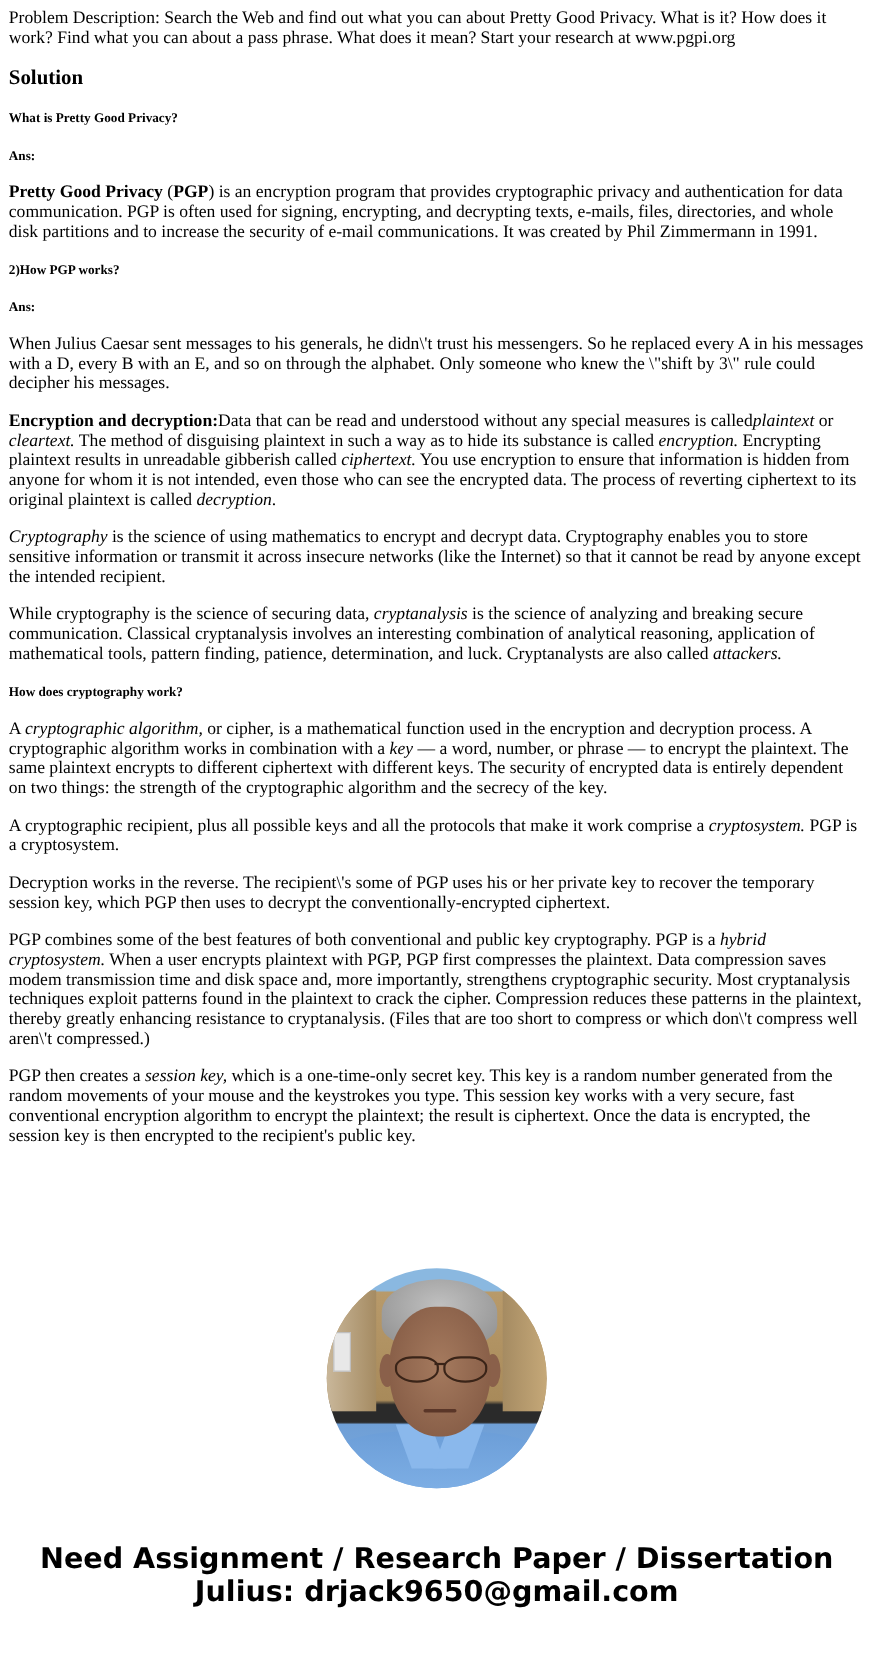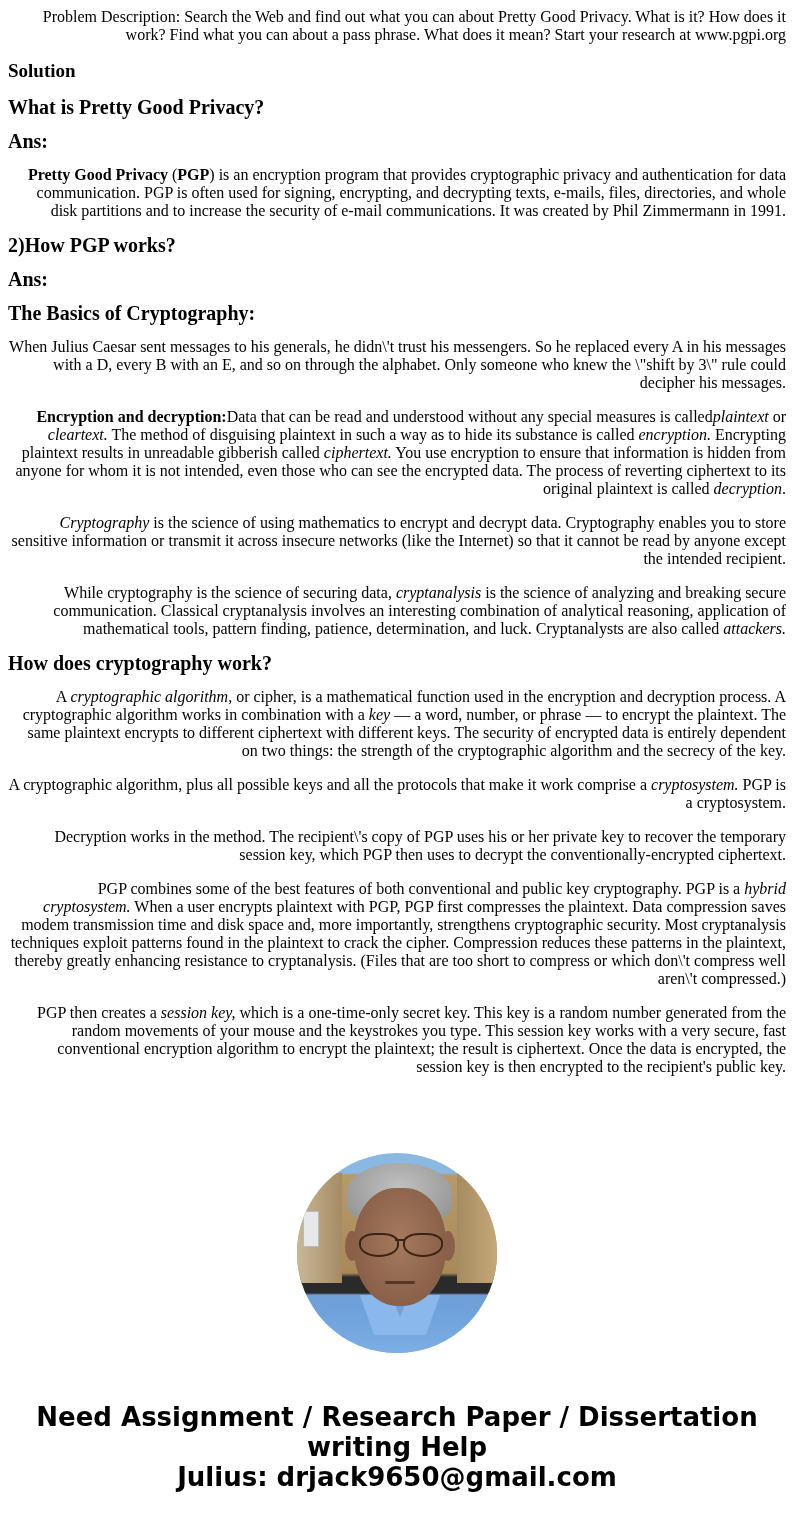--- a/index.html
+++ b/index.html
@@ -2,24 +2,24 @@
 <html><head>
 <meta charset="utf-8">
 <style>
   html, body { margin: 0; padding: 0; background: #ffffff; }
   body { width: 794px; height: 1523px; position: relative; overflow: hidden; color: #000; }
   .doc {
     position: absolute; left: 8px; top: 0; width: 778px;
     font-family: "Liberation Serif", serif; font-size: 16px; line-height: 18px;
     height: 1124px; overflow: hidden;
   }
-  .doc p { margin: 0 0 16px 0; text-align: right; }
+  .doc p { margin: 0 0 16px 0; }
   .doc p.first { margin-top: 8px; }
   .doc h3 { font-size: 19px; font-weight: bold; margin: 0 0 16px 0; line-height: 22px; }
-  .doc h4 { font-size: 20px; font-weight: bold; margin: 0 0 16px 0; line-height: 18px; }
+  .doc h4 { font-size: 12px; font-weight: bold; margin: 0 0 16px 0; line-height: 18px; }
   .doc b { font-weight: bold; }
   .doc i { }
   .photo-wrap {
     position: absolute; left: 297px; top: 1153px; width: 200px; height: 200px;
     border-radius: 50%; overflow: hidden;
     background: linear-gradient(180deg, #8ab8e0 0%, #8ab8e0 10%, #b89a6a 11%, #a88a5a 60%, #2a2a2a 62%, #2a2a2a 70%, #6f9fd6 71%, #7aa9de 100%);
   }
   .photo-wrap .panel-l { position:absolute; left:0; top:20px; width:45px; height:110px; background: linear-gradient(90deg,#c9b79a,#a58b62); }
   .photo-wrap .panel-r { position:absolute; right:0; top:20px; width:40px; height:110px; background: linear-gradient(90deg,#a58b62,#c5a878); }
   .photo-wrap .switch { position:absolute; left:6px; top:58px; width:14px; height:34px; background:#e8e8e8; border:1px solid #bbb; }
@@ -47,32 +47,31 @@
   <p class="first">Problem Description: Search the Web and find out what you can about Pretty Good Privacy. What is it? How does it work? Find what you can about a pass phrase. What does it mean? Start your research at www.pgpi.org</p>
 
   <h3>Solution</h3>
 
   <h4>What is Pretty Good Privacy?</h4>
   <h4>Ans:</h4>
   <p><b>Pretty Good Privacy</b><span> (</span><b>PGP</b><span>) is an encryption program that provides cryptographic privacy and authentication for data communication. PGP is often used for signing, encrypting, and decrypting texts, e-mails, files, directories, and whole disk partitions and to increase the security of e-mail communications. It was created by Phil Zimmermann in 1991.</span></p>
 
   <h4>2)How PGP works?</h4>
   <h4>Ans:</h4>
-  <h4>The Basics of Cryptography:</h4>
   <p>When Julius Caesar sent messages to his generals, he didn\'t trust his messengers. So he replaced every A in his messages with a D, every B with an E, and so on through the alphabet. Only someone who knew the \"shift by 3\" rule could decipher his messages.</p>
 
   <p><b>Encryption and decryption:</b><span>Data that can be read and understood without any special measures is called</span><i>plaintext</i><span> or </span><i>cleartext.</i><span> The method of disguising plaintext in such a way as to hide its substance is called </span><i>encryption.</i><span> Encrypting plaintext results in unreadable gibberish called </span><i>ciphertext.</i><span> You use encryption to ensure that information is hidden from anyone for whom it is not intended, even those who can see the encrypted data. The process of reverting ciphertext to its original plaintext is called </span><i>decryption</i><span>.</span></p>
 
   <p><i>Cryptography</i><span> is the science of using mathematics to encrypt and decrypt data. Cryptography enables you to store sensitive information or transmit it across insecure networks (like the Internet) so that it cannot be read by anyone except the intended recipient.</span></p>
   <p><span>While cryptography is the science of securing data, </span><i>cryptanalysis</i><span> is the science of analyzing and breaking secure communication. Classical cryptanalysis involves an interesting combination of analytical reasoning, application of mathematical tools, pattern finding, patience, determination, and luck. Cryptanalysts are also called </span><i>attackers.</i></p>
 
   <h4>How does cryptography work?</h4>
   <p><span>A </span><i>cryptographic algorithm,</i><span> or cipher, is a mathematical function used in the encryption and decryption process. A cryptographic algorithm works in combination with a </span><i>key</i><span> — a word, number, or phrase — to encrypt the plaintext. The same plaintext encrypts to different ciphertext with different keys. The security of encrypted data is entirely dependent on two things: the strength of the cryptographic algorithm and the secrecy of the key.</span></p>
-  <p><span>A cryptographic algorithm, plus all possible keys and all the protocols that make it work comprise a </span><i>cryptosystem.</i><span> PGP is a cryptosystem.</span></p>
-  <p>Decryption works in the method. The recipient\'s copy of PGP uses his or her private key to recover the temporary session key, which PGP then uses to decrypt the conventionally-encrypted ciphertext.</p>
+  <p><span>A cryptographic recipient, plus all possible keys and all the protocols that make it work comprise a </span><i>cryptosystem.</i><span> PGP is a cryptosystem.</span></p>
+  <p>Decryption works in the reverse. The recipient\'s some of PGP uses his or her private key to recover the temporary session key, which PGP then uses to decrypt the conventionally-encrypted ciphertext.</p>
   <p><span>PGP combines some of the best features of both conventional and public key cryptography. PGP is a </span><i>hybrid cryptosystem.</i><span> When a user encrypts plaintext with PGP, PGP first compresses the plaintext. Data compression saves modem transmission time and disk space and, more importantly, strengthens cryptographic security. Most cryptanalysis techniques exploit patterns found in the plaintext to crack the cipher. Compression reduces these patterns in the plaintext, thereby greatly enhancing resistance to cryptanalysis. (Files that are too short to compress or which don\'t compress well aren\'t compressed.)</span></p>
   <p><span>PGP then creates a </span><i>session key,</i><span> which is a one-time-only secret key. This key is a random number generated from the random movements of your mouse and the keystrokes you type. This session key works with a very secure, fast conventional encryption algorithm to encrypt the plaintext; the result is ciphertext. Once the data is encrypted, the session key is then encrypted to the recipient's public key.</span></p>
 </div>
 
 <div class="photo-wrap" title="profile-photo">
   <div class="panel-l"></div>
   <div class="panel-r"></div>
   <div class="switch"></div>
   <div class="shirt"></div>
   <div class="collar-l"></div>
@@ -82,15 +81,14 @@
   <div class="hair"></div>
   <div class="face"></div>
   <div class="glass-l"></div>
   <div class="glass-r"></div>
   <div class="bridge"></div>
   <div class="mouth"></div>
 </div>
 
 <div class="promo">
   <div>Need Assignment / Research Paper / Dissertation</div>
-  <div>writing Help</div>
   <div>Julius: drjack9650@gmail.com</div>
 </div>
 
 </body></html>

